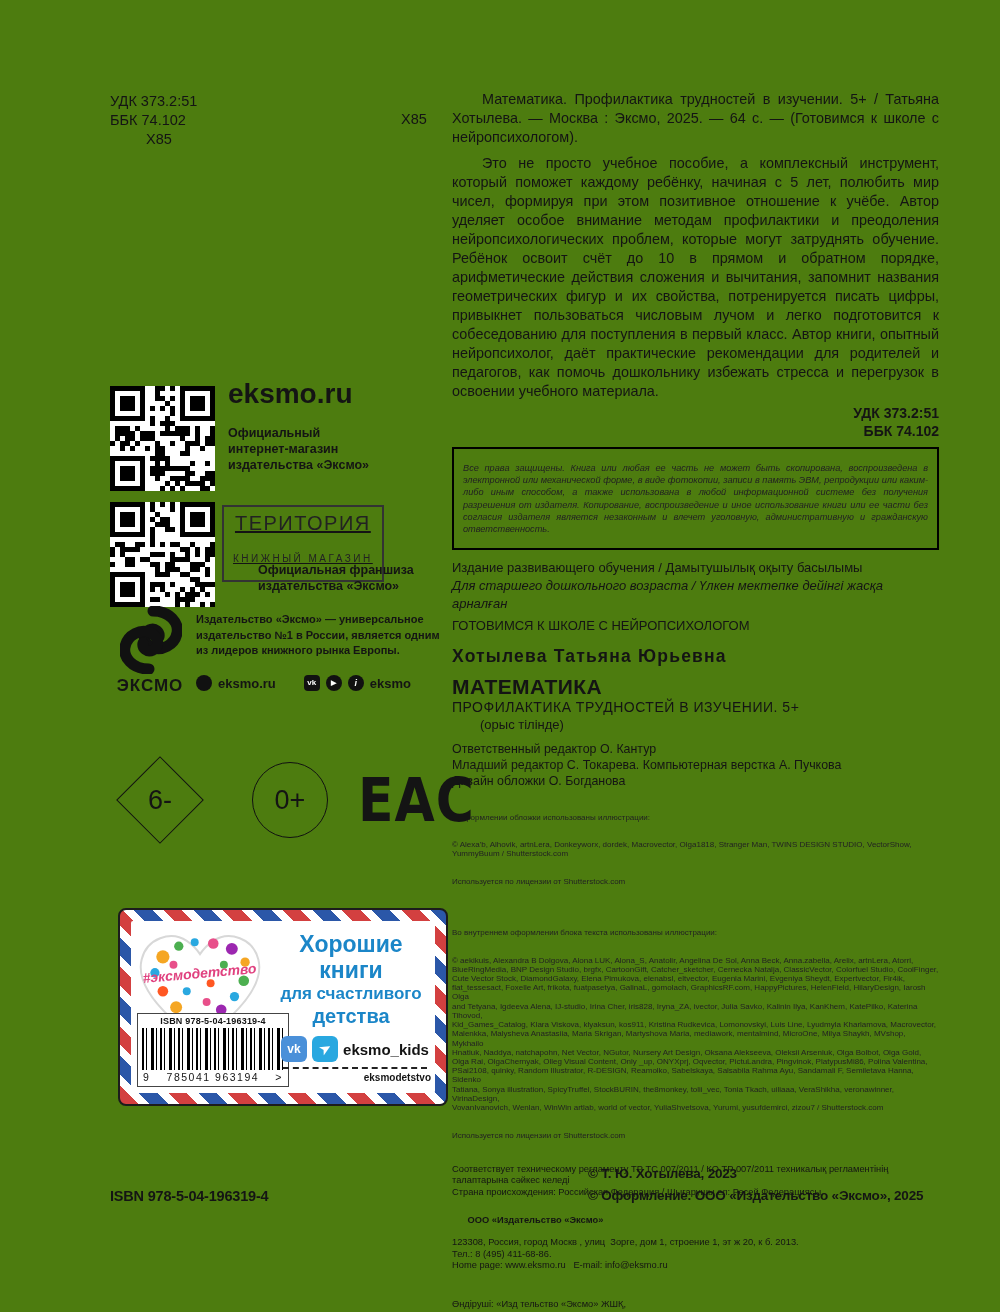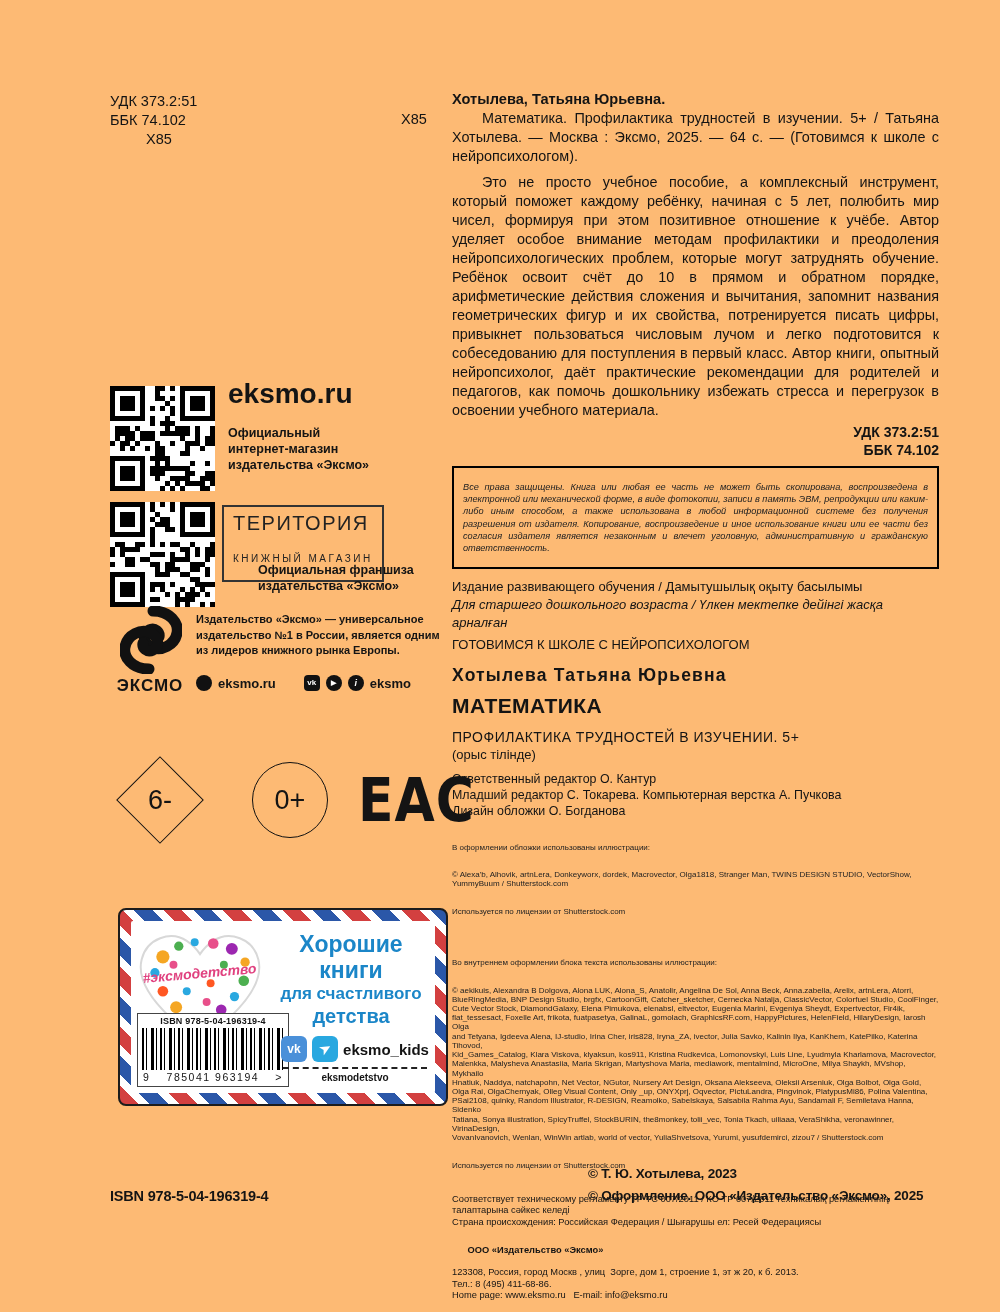--- a/index.html
+++ b/index.html
@@ -1,16 +1,16 @@
 <!DOCTYPE html>
 <html><head>
 <meta charset="utf-8">
 <style>
   html,body{margin:0;padding:0;background:#e8e8e8;}
-  .page{position:relative;width:1000px;height:1312px;background:#fdba74;margin:0 auto;
+  .page{position:relative;width:1000px;height:1312px;background:#4d7c0f;margin:0 auto;
         font-family:"Liberation Sans",sans-serif;color:#141414;overflow:hidden;}
 
   
   .codes-top{position:absolute;left:110px;top:92px;font-size:14.5px;line-height:19px;}
   .codes-top .ind{padding-left:36px;}
   .margin-code{position:absolute;left:401px;top:111px;font-size:14.5px;}
 
   
   .col-right{position:absolute;left:452px;top:90px;width:487px;}
   .bib-head{font-weight:bold;font-size:14.6px;line-height:19px;}
@@ -18,36 +18,36 @@
   .par+.par{margin-top:7px;}
   .udkr{font-weight:bold;text-align:right;font-size:14px;line-height:17.5px;}
   .udkr.first{margin-top:4px;}
   .lawbox{border:2px solid #000;font-style:italic;font-size:9.2px;line-height:12.2px;
           text-align:justify;padding:13px 9px;margin-top:7px;color:#222;}
   .edition{font-size:13px;line-height:18px;margin-top:9px;}
   .edition .it{font-style:italic;}
   .series{font-size:13px;margin-top:5px;}
   .author-big{font-weight:bold;font-size:17.5px;letter-spacing:1.2px;margin-top:13px;}
   .title-big{font-weight:bold;font-size:21px;letter-spacing:.4px;margin-top:8px;}
-  .subtitle{font-size:14px;letter-spacing:.5px;margin-top:11px;}
-  .langnote{font-size:13px;margin-top:2px;}
+  .subtitle{font-size:14px;letter-spacing:.5px;margin-top:0;}
+  .langnote{font-size:13px;margin-top:2px;margin-left:28px;}
   .staff{font-size:12.4px;line-height:16px;margin-top:9px;}
   .tiny{font-size:8px;line-height:9.2px;margin-top:5px;white-space:pre-wrap;color:#222;}
   .small{font-size:9.3px;line-height:11.2px;margin-top:6px;white-space:pre-wrap;}
   .small b{font-weight:bold;}
 
   
   .qr{position:absolute;width:105px;height:105px;}
   .qr1{left:110px;top:386px;}
   .qr2{left:110px;top:502px;}
   .eksmo-site{position:absolute;left:228px;top:378px;font-weight:bold;font-size:28px;}
   .shop-desc{position:absolute;font-weight:bold;font-size:12.5px;line-height:16px;}
   .shop-desc1{left:228px;top:425px;}
   .shop-desc2{left:222px;top:562px;margin-left:36px;}
-  .territory{position:absolute;left:222px;top:505px;border:2px solid #333;padding:5px 9px 16px;}
+  .territory{position:absolute;left:222px;top:505px;border:2px solid #333;padding:5px 9px 16px;text-align:center;text-decoration:underline;}
   .territory .t1{font-size:20px;letter-spacing:1.5px;color:#222;}
   .territory .t2{font-size:10px;letter-spacing:2.5px;color:#222;margin-top:18px;}
   .eksmo-logo{position:absolute;left:120px;top:606px;}
   .eksmo-word{position:absolute;left:108px;top:676px;width:84px;text-align:center;font-weight:bold;font-size:17px;letter-spacing:1px;}
   .about-eksmo{position:absolute;left:196px;top:612px;width:252px;font-weight:bold;font-size:11px;line-height:15.5px;}
   .social-row{position:absolute;left:196px;top:675px;font-size:13px;font-weight:bold;display:flex;align-items:center;gap:6px;}
   .social-gap{width:16px;}
   .ic{display:inline-block;}
   .ic-dot{width:16px;height:16px;background:#111;border-radius:50%;}
   .ic-vk{width:16px;height:16px;background:#111;border-radius:4px;color:#fff;font-size:8px;line-height:16px;text-align:center;}
@@ -75,21 +75,21 @@
   .slogan .s1{font-size:23px;line-height:26px;}
   .slogan .s2{font-size:23px;line-height:26px;}
   .slogan .s3{font-size:17px;line-height:22px;}
   .slogan .s4{font-size:20px;line-height:23px;}
   .barcode-box{position:absolute;left:6px;bottom:6px;width:152px;height:74px;background:#fff;border:1px solid #444;
                box-sizing:border-box;padding:2px 4px;text-align:center;}
   .barcode-isbn{font-size:9px;font-weight:bold;letter-spacing:.2px;}
   .barcode-bars{height:42px;margin-top:2px;
      background:repeating-linear-gradient(90deg,#000 0 2px,#fff 2px 4px,#000 4px 5px,#fff 5px 9px,#000 9px 12px,#fff 12px 14px,#000 14px 15px,#fff 15px 18px);}
   .barcode-digits{font-size:10.5px;letter-spacing:1.5px;margin-top:1px;display:flex;justify-content:space-between;padding:0 1px;}
-  .card-social{position:absolute;right:4px;bottom:10px;width:152px;text-align:center;}
+  .card-social{position:absolute;right:4px;bottom:10px;width:152px;text-align:right;}
   .card-social-row{display:flex;align-items:center;justify-content:center;gap:5px;font-weight:bold;font-size:15px;}
   .cicon{width:26px;height:26px;border-radius:6px;color:#fff;text-align:center;display:inline-block;}
   .cicon-vk{background:#4a90d9;font-size:12px;line-height:26px;}
   .cicon-vk::after{content:"vk";font-weight:bold;}
   .cicon-tg{background:#29a8e0;font-size:13px;line-height:26px;}
   .cicon-tg::after{content:"➤";display:inline-block;transform:rotate(-30deg);}
   .card-dash{border-top:2.5px dashed #222;margin:5px 4px 3px;}
   .card-handle2{font-weight:bold;font-size:10px;}
 
   
@@ -102,21 +102,20 @@
 <div class="page">
 
   <div class="codes-top">
     <div>УДК 373.2:51</div>
     <div>ББК 74.102</div>
     <div class="ind">Х85</div>
   </div>
   <div class="margin-code">Х85</div>
 
   <div class="col-right">
-    <div class="bib-head">Хотылева, Татьяна Юрьевна.</div>
     <p class="par">Математика. Профилактика трудностей в изучении. 5+ / Татьяна Хотылева. — Москва : Эксмо, 2025. — 64 с. — (Готовимся к школе с нейропсихологом).</p>
     <p class="par">Это не просто учебное пособие, а комплексный инструмент, который поможет каждому ребёнку, начиная с 5 лет, полюбить мир чисел, формируя при этом позитивное отношение к учёбе. Автор уделяет особое внимание методам профилактики и преодоления нейропсихологических проблем, которые могут затруднять обучение. Ребёнок освоит счёт до 10 в прямом и обратном порядке, арифметические действия сложения и вычитания, запомнит названия геометрических фигур и их свойства, потренируется писать цифры, привыкнет пользоваться числовым лучом и легко подготовится к собеседованию для поступления в первый класс. Автор книги, опытный нейропсихолог, даёт практические рекомендации для родителей и педагогов, как помочь дошкольнику избежать стресса и перегрузок в освоении учебного материала.</p>
     <div class="udkr first">УДК 373.2:51</div>
     <div class="udkr">ББК 74.102</div>
 
     <div class="lawbox">Все права защищены. Книга или любая ее часть не может быть скопирована, воспроизведена в электронной или механической форме, в виде фотокопии, записи в память ЭВМ, репродукции или каким-либо иным способом, а также использована в любой информационной системе без получения разрешения от издателя. Копирование, воспроизведение и иное использование книги или ее части без согласия издателя является незаконным и влечет уголовную, административную и гражданскую ответственность.</div>
 
     <div class="edition">
       <div>Издание развивающего обучения / Дамытушылық оқыту басылымы</div>
       <div class="it">Для старшего дошкольного возраста / Үлкен мектепке дейінгі жасқа арналған</div>

